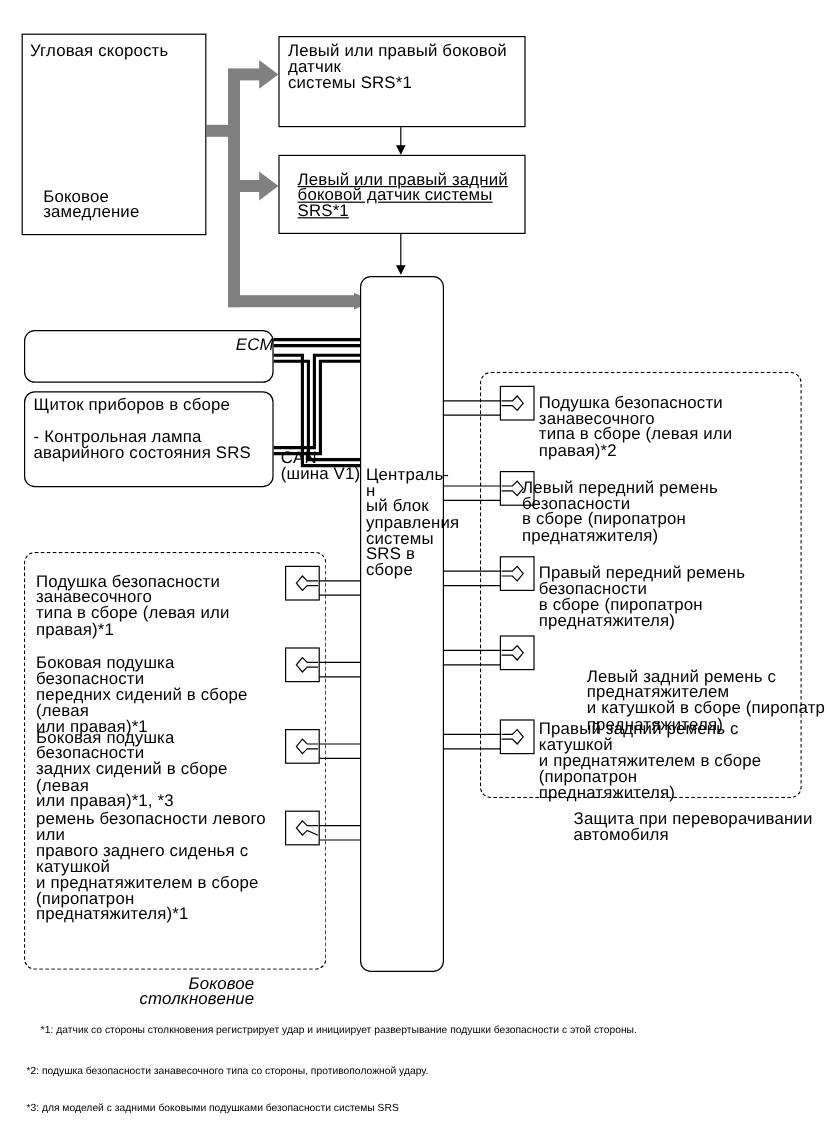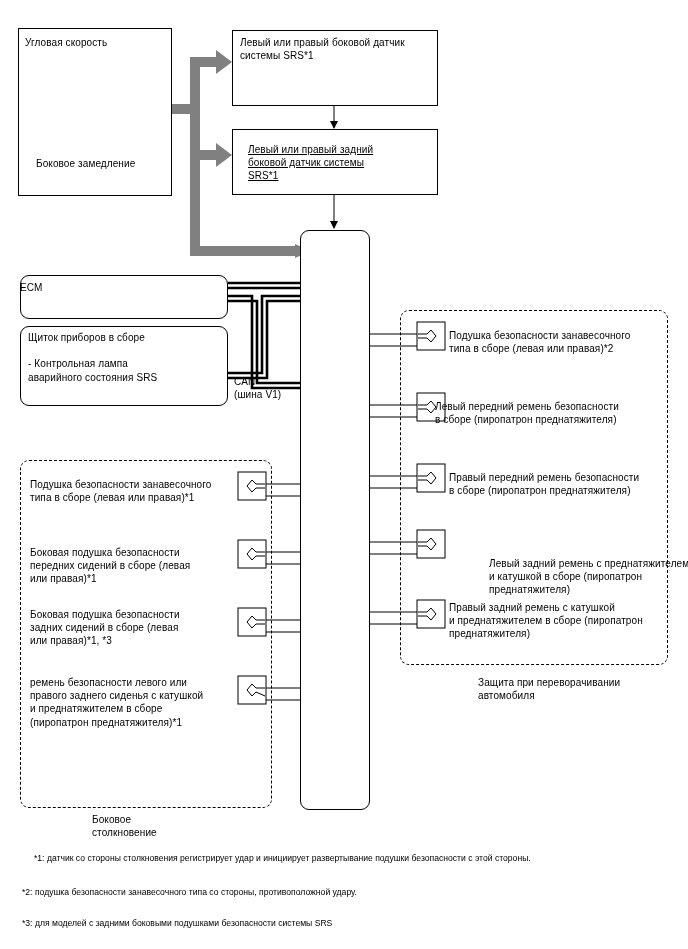--- a/index.html
+++ b/index.html
@@ -22,26 +22,26 @@
   }
   .rounded { border-radius: 9px; }
   .dashed {
     position: absolute;
     border: 1px dashed #000;
     border-radius: 9px;
     background: transparent;
   }
   .txt {
     position: absolute;
-    font-size: 10px;
+    font-size: 14px;
     line-height: 13.2px;
     white-space: pre-line;
     letter-spacing: 0.01em;
   }
-  .txt-c { text-align: left; }
+  .txt-c { text-align: right; font-style: italic; }
   .note {
     position: absolute;
     font-size: 8.6px;
     line-height: 12px;
     white-space: pre-line;
   }
   .svgwrap { position: absolute; left: 0; top: 0; width: 688px; height: 949px; pointer-events: none; }
 </style>
 </head>
 <body>
@@ -199,20 +199,26 @@
   <div class="box rounded" style="left:20px; top:326px; width:208px; height:80px;"></div>
   <div class="txt" style="left:28px; top:331px; width:196px;">Щиток приборов в сборе
 
 - Контрольная лампа
 аварийного состояния SRS</div>
 
   <div class="txt" style="left:234px; top:375px; width:70px;">CAN
 (шина V1)</div>
 
   <div class="box rounded" style="left:300px; top:230px; width:70px; height:580px;"></div>
+  <div class="txt" style="left:305px; top:389px; width:64px;">Централь­н
+ый блок
+управления
+системы
+SRS в
+сборе</div>
 
   <div class="dashed" style="left:20px; top:460px; width:252px; height:348px;"></div>
   <div class="txt" style="left:30px; top:478px; width:206px;">Подушка безопасности занавесочного
 типа в сборе (левая или правая)*1</div>
   <div class="txt" style="left:30px; top:546px; width:206px;">Боковая подушка безопасности
 передних сидений в сборе (левая
 или правая)*1</div>
   <div class="txt" style="left:30px; top:608px; width:206px;">Боковая подушка безопасности
 задних сидений в сборе (левая
 или правая)*1, *3</div>

